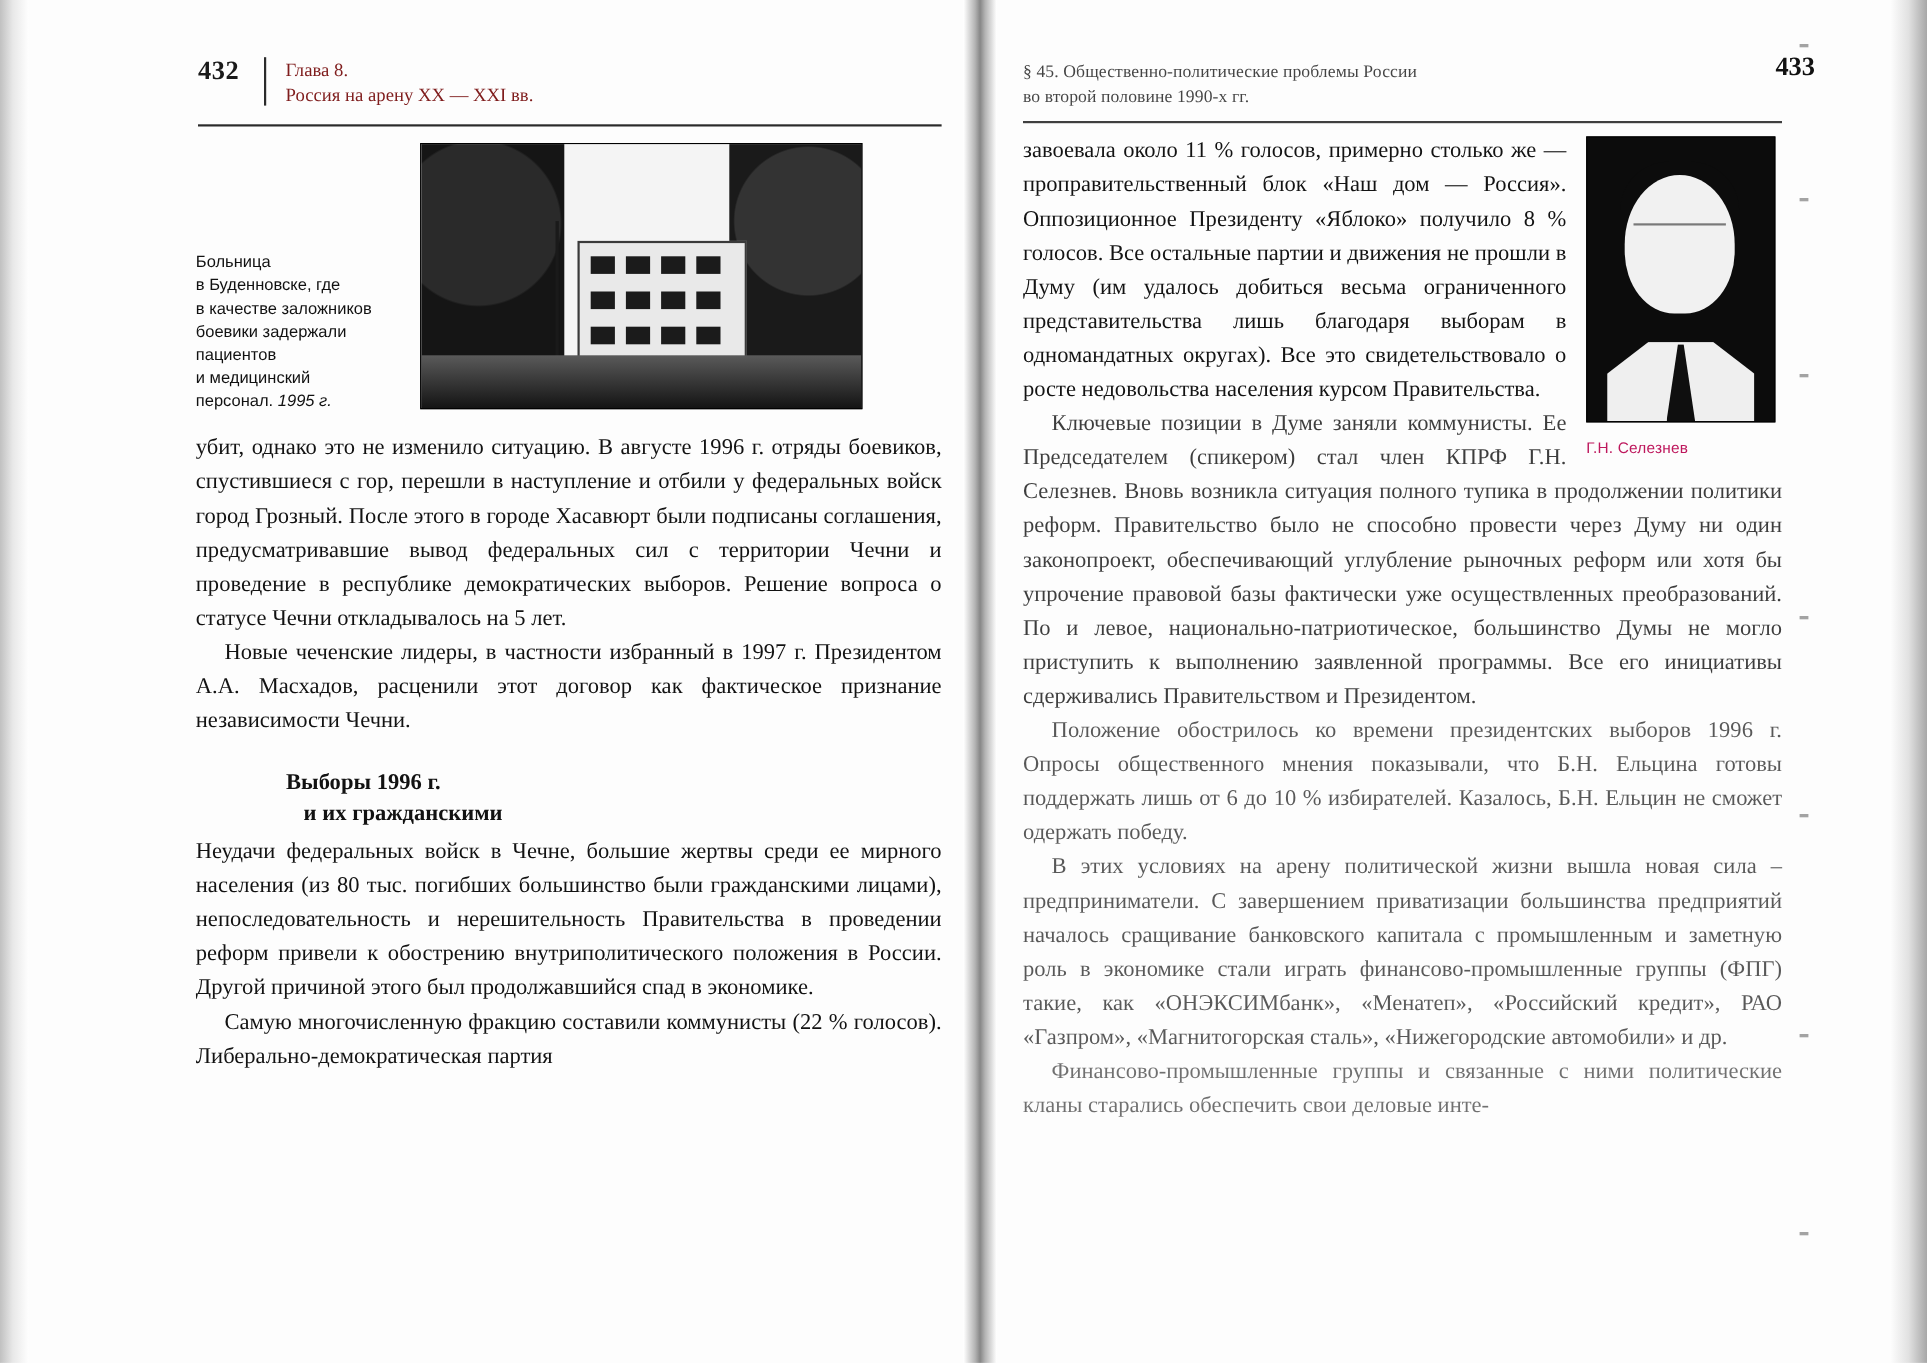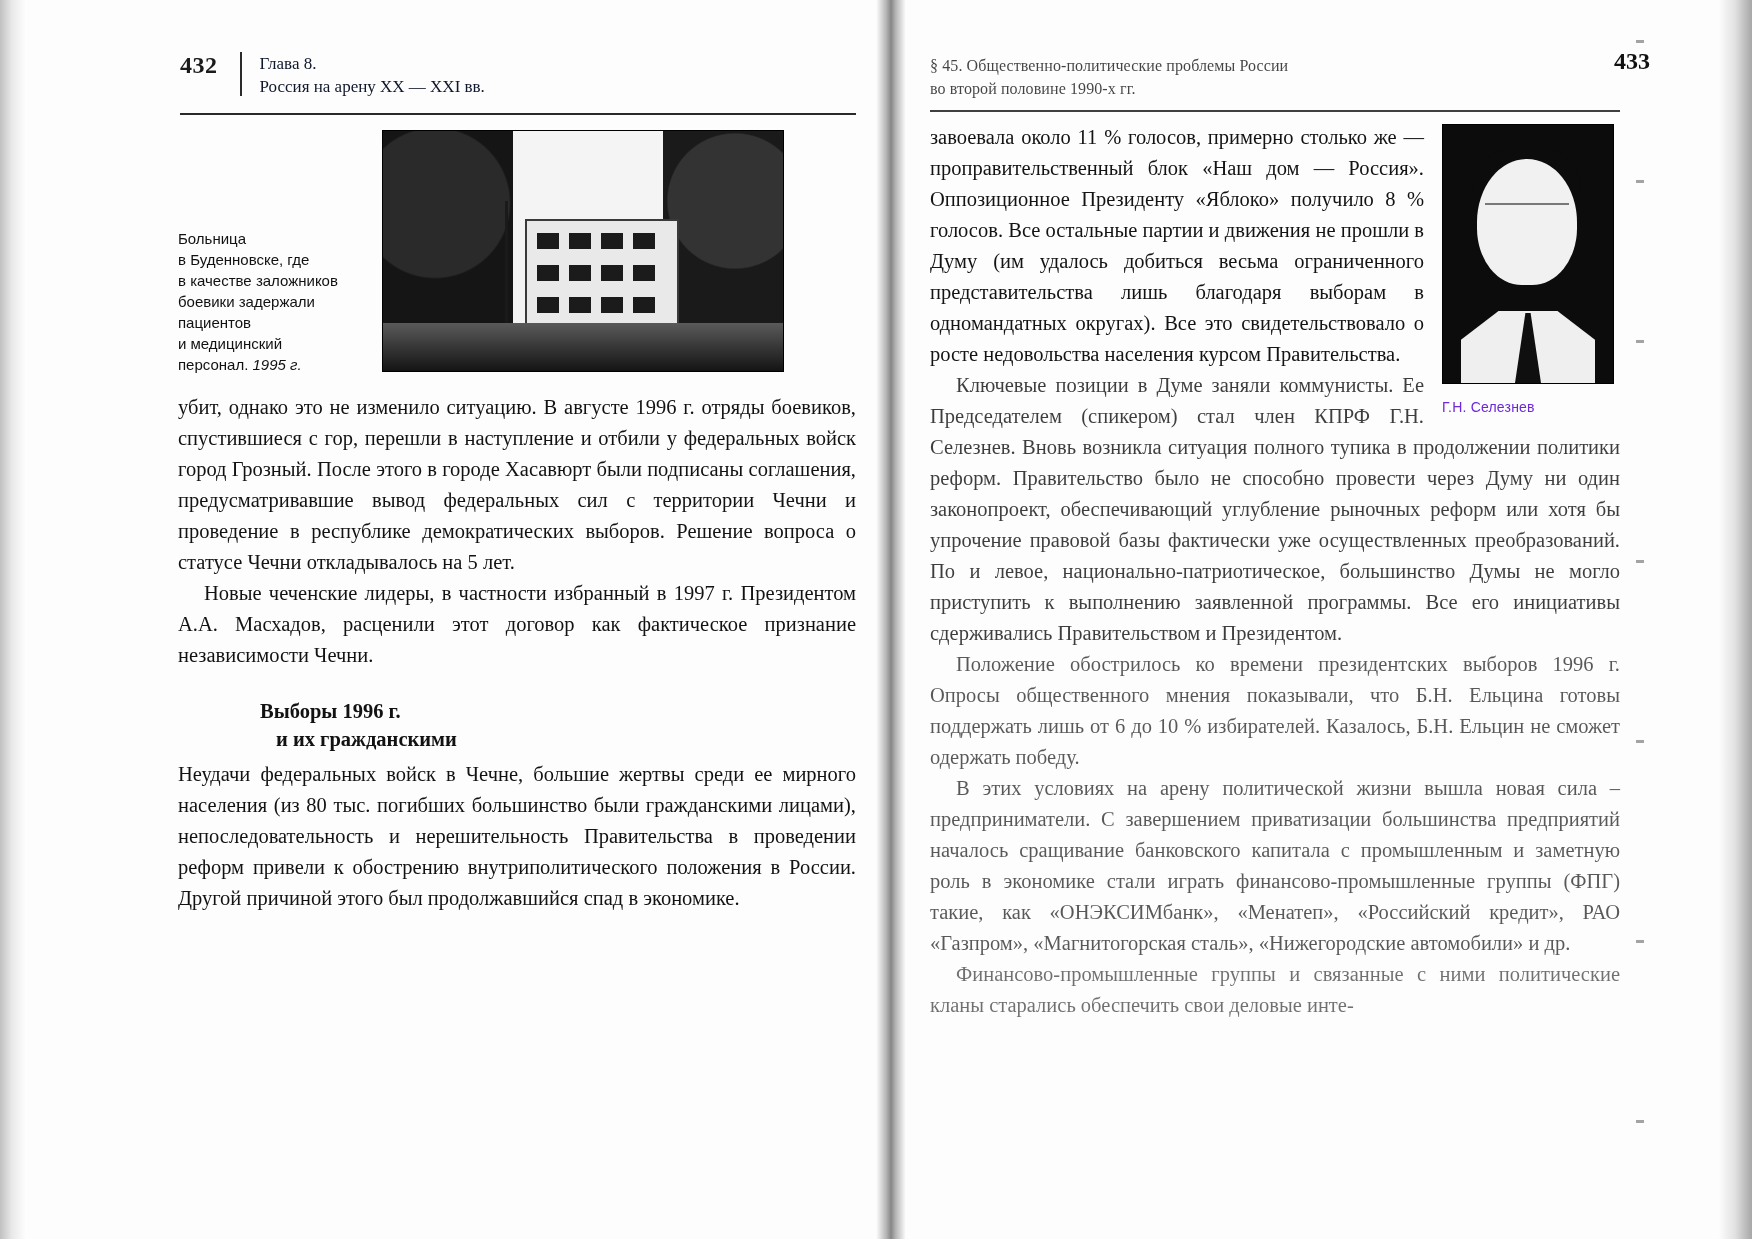--- a/index.html
+++ b/index.html
@@ -63,21 +63,21 @@
   }
   .hdr-rule-vert {
     width: 2px;
     height: 44px;
     background: #2b2b2b;
     margin: 0 18px 0 22px;
   }
   .hdr-lines {
     font-size: 17px;
     line-height: 23px;
-    color: #0f172a;
+    color: #7f1d1d;
   }
   .hdr-underline {
     position: absolute;
     top: 113px; left: 60px;
     width: 676px;
     height: 2px;
     background: #2a2a2a;
   }
   .hdr-right {
     position: absolute;
@@ -234,21 +234,21 @@
     position: absolute;
     left: 42px; top: 78px;
     width: 84px; height: 14px;
     border-top: 2px solid #2a2a2a;
     opacity: .6;
   }
   .portrait-caption {
     margin-top: 8px;
     font-family: "Liberation Sans", sans-serif;
     font-size: 14px;
-    color: #6d28d9;
+    color: #be185d;
     text-align: left;
     letter-spacing: .2px;
   }
   .fade1 { opacity: .82; }
   .fade2 { opacity: .7; }
   .fade3 { opacity: .6; }
   .edge-marks {
     position: absolute;
     right: 44px; top: 40px;
     width: 10px; height: 1160px;
@@ -309,20 +309,21 @@
     </div>
 
     <div class="body-left">
       <p class="noind">убит, однако это не изменило ситуацию. В августе 1996 г. отряды боевиков, спустившиеся с гор, перешли в наступление и отбили у федеральных войск город Грозный. После этого в городе Хасавюрт были подписаны соглашения, предусматривавшие вывод федеральных сил с территории Чечни и проведение в республике демократических выборов. Решение вопроса о статусе Чечни откладывалось на 5 лет.</p>
       <p>Новые чеченские лидеры, в частности избранный в 1997 г. Президентом А.А. Масхадов, расценили этот договор как фактическое признание независимости Чечни.</p>
       <div class="subhead">
         <span>Выборы 1996 г.</span>
         <span class="l2">и их гражданскими</span>
       </div>
       <p class="noind">Неудачи федеральных войск в Чечне, большие жертвы среди ее мирного населения (из 80 тыс. погибших большинство были гражданскими лицами), непоследовательность и нерешительность Правительства в проведении реформ привели к обострению внутриполитического положения в России. Другой причиной этого был продолжавшийся спад в экономике.</p>
+      <p>Самую многочисленную фракцию составили коммунисты (22 %  голосов).  Либерально-демократическая  партия</p>
     </div>
   </div>
 
   <div class="page page-right">
 
     <div class="hdr-right fade1">
       <div>§ 45. Общественно-политические проблемы России</div>
       <div>во второй половине 1990-х гг.</div>
     </div>
     <div class="folio-right">433</div>

